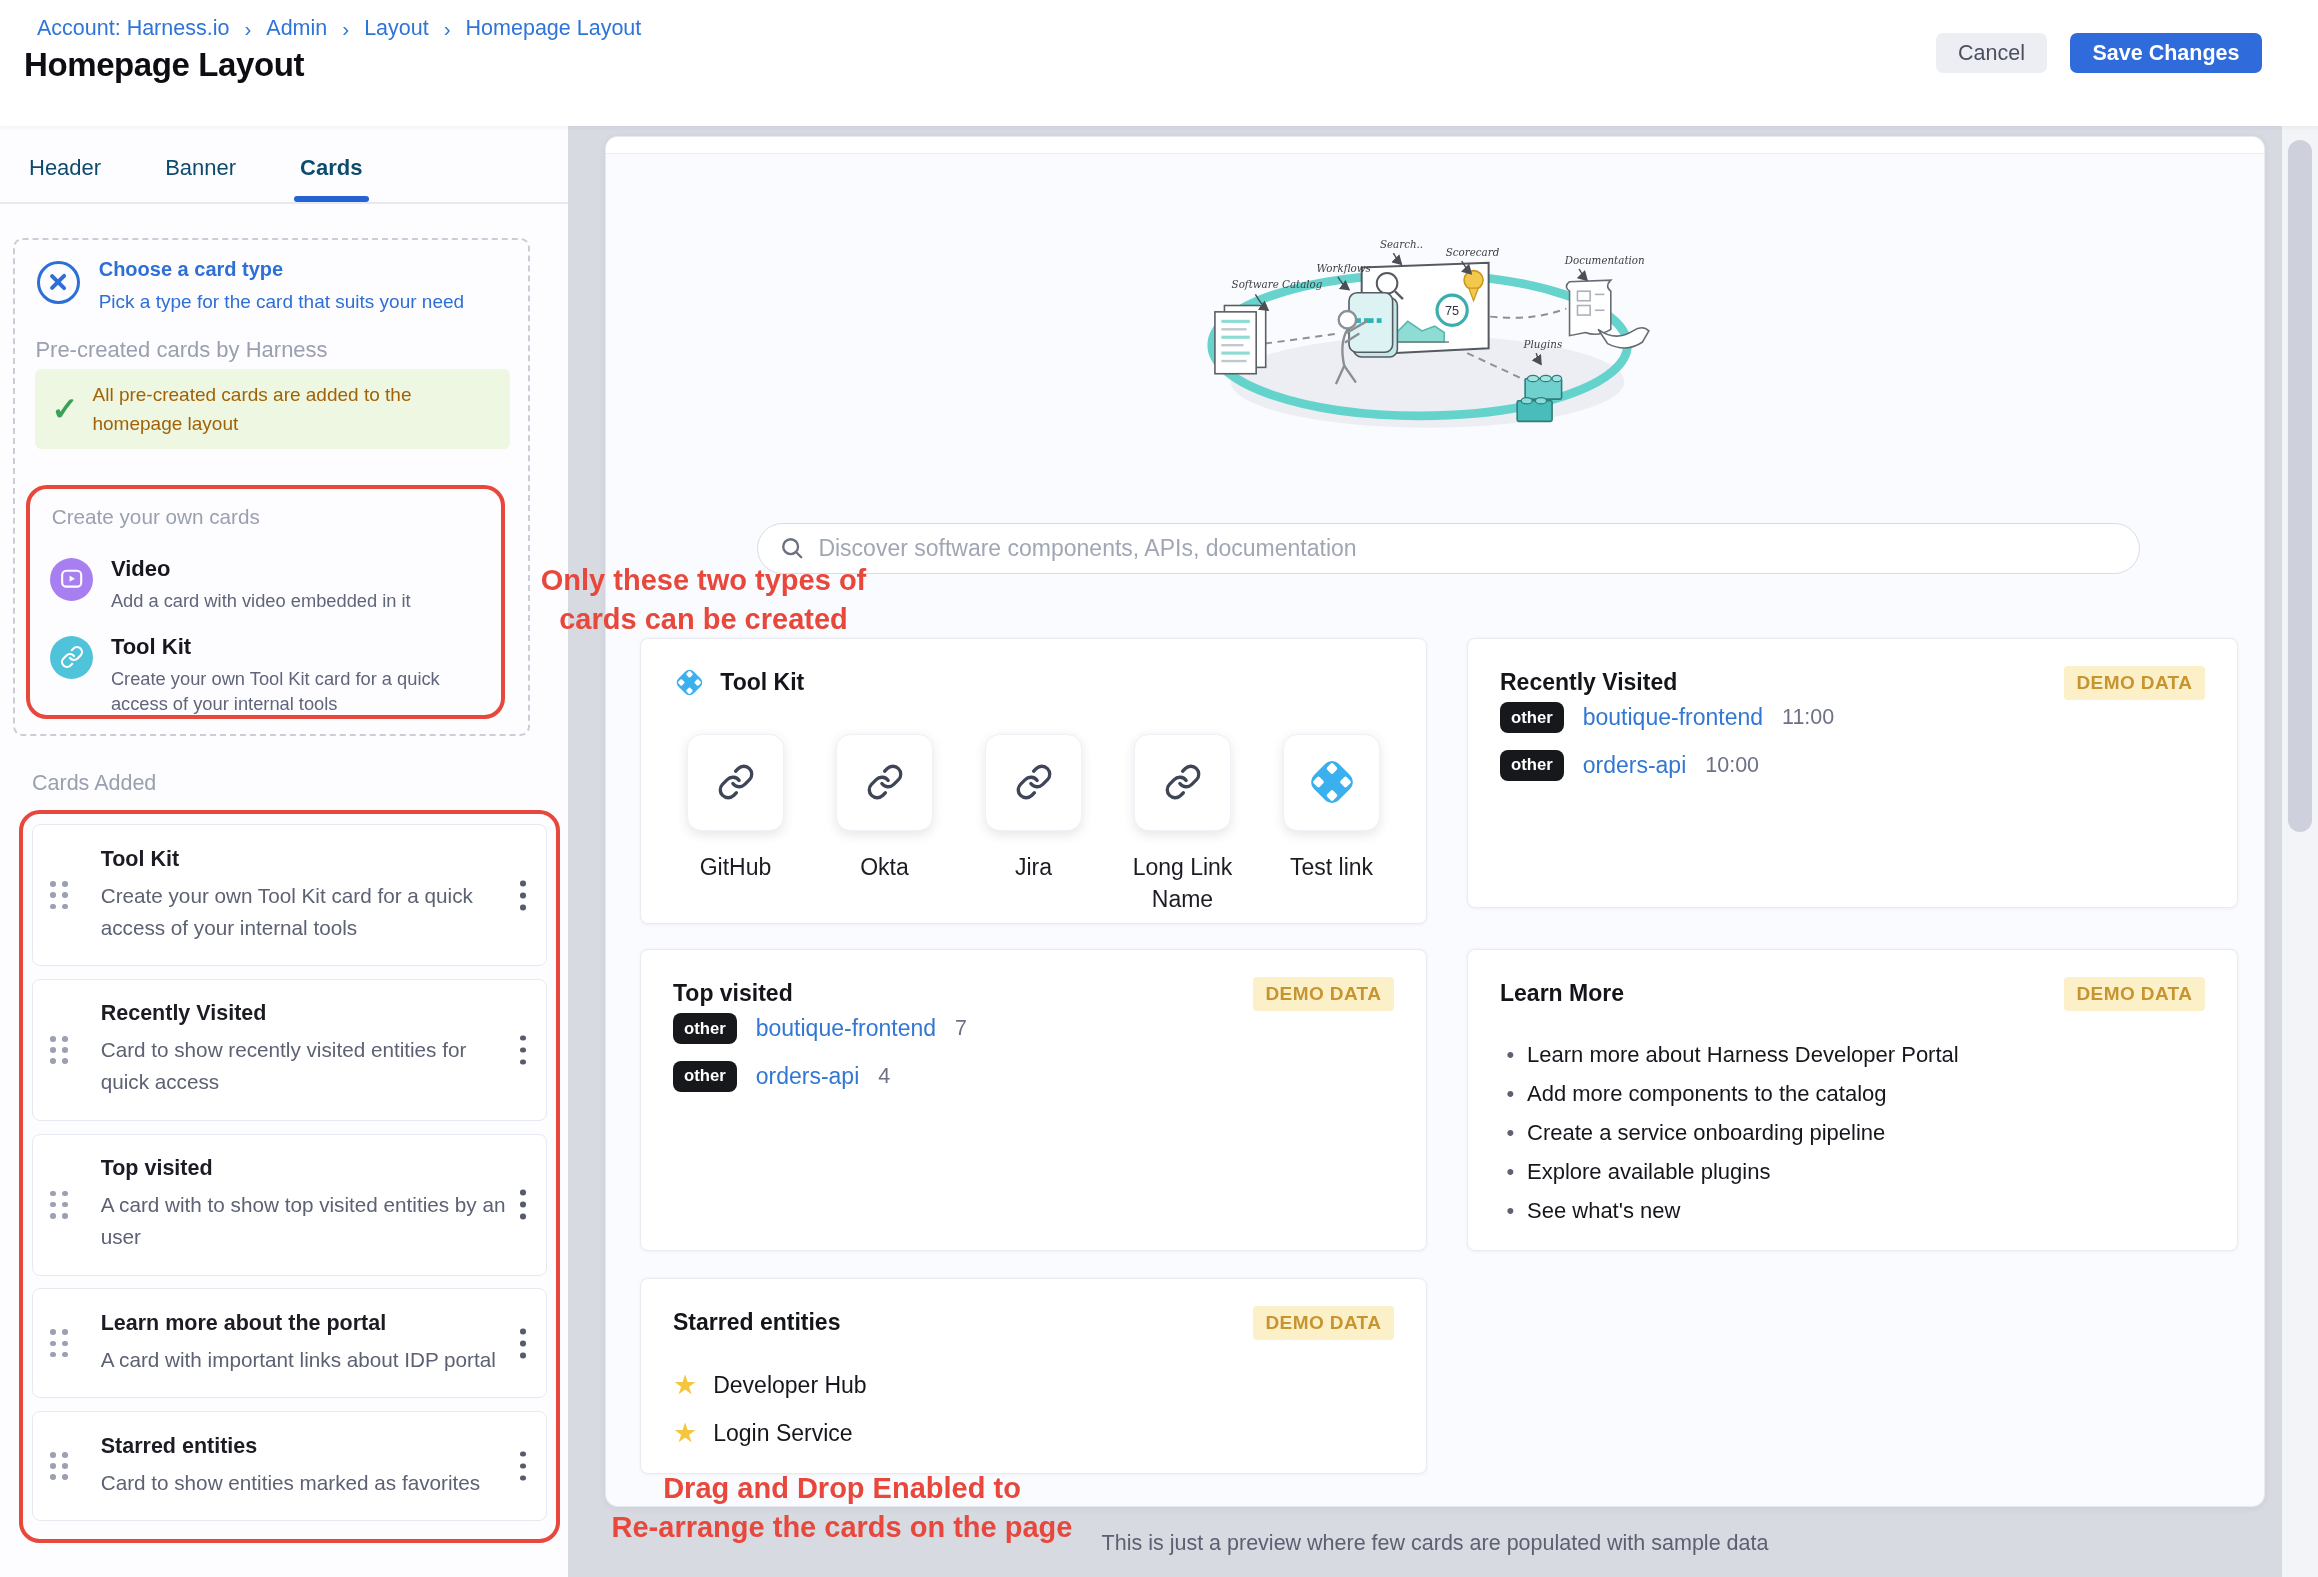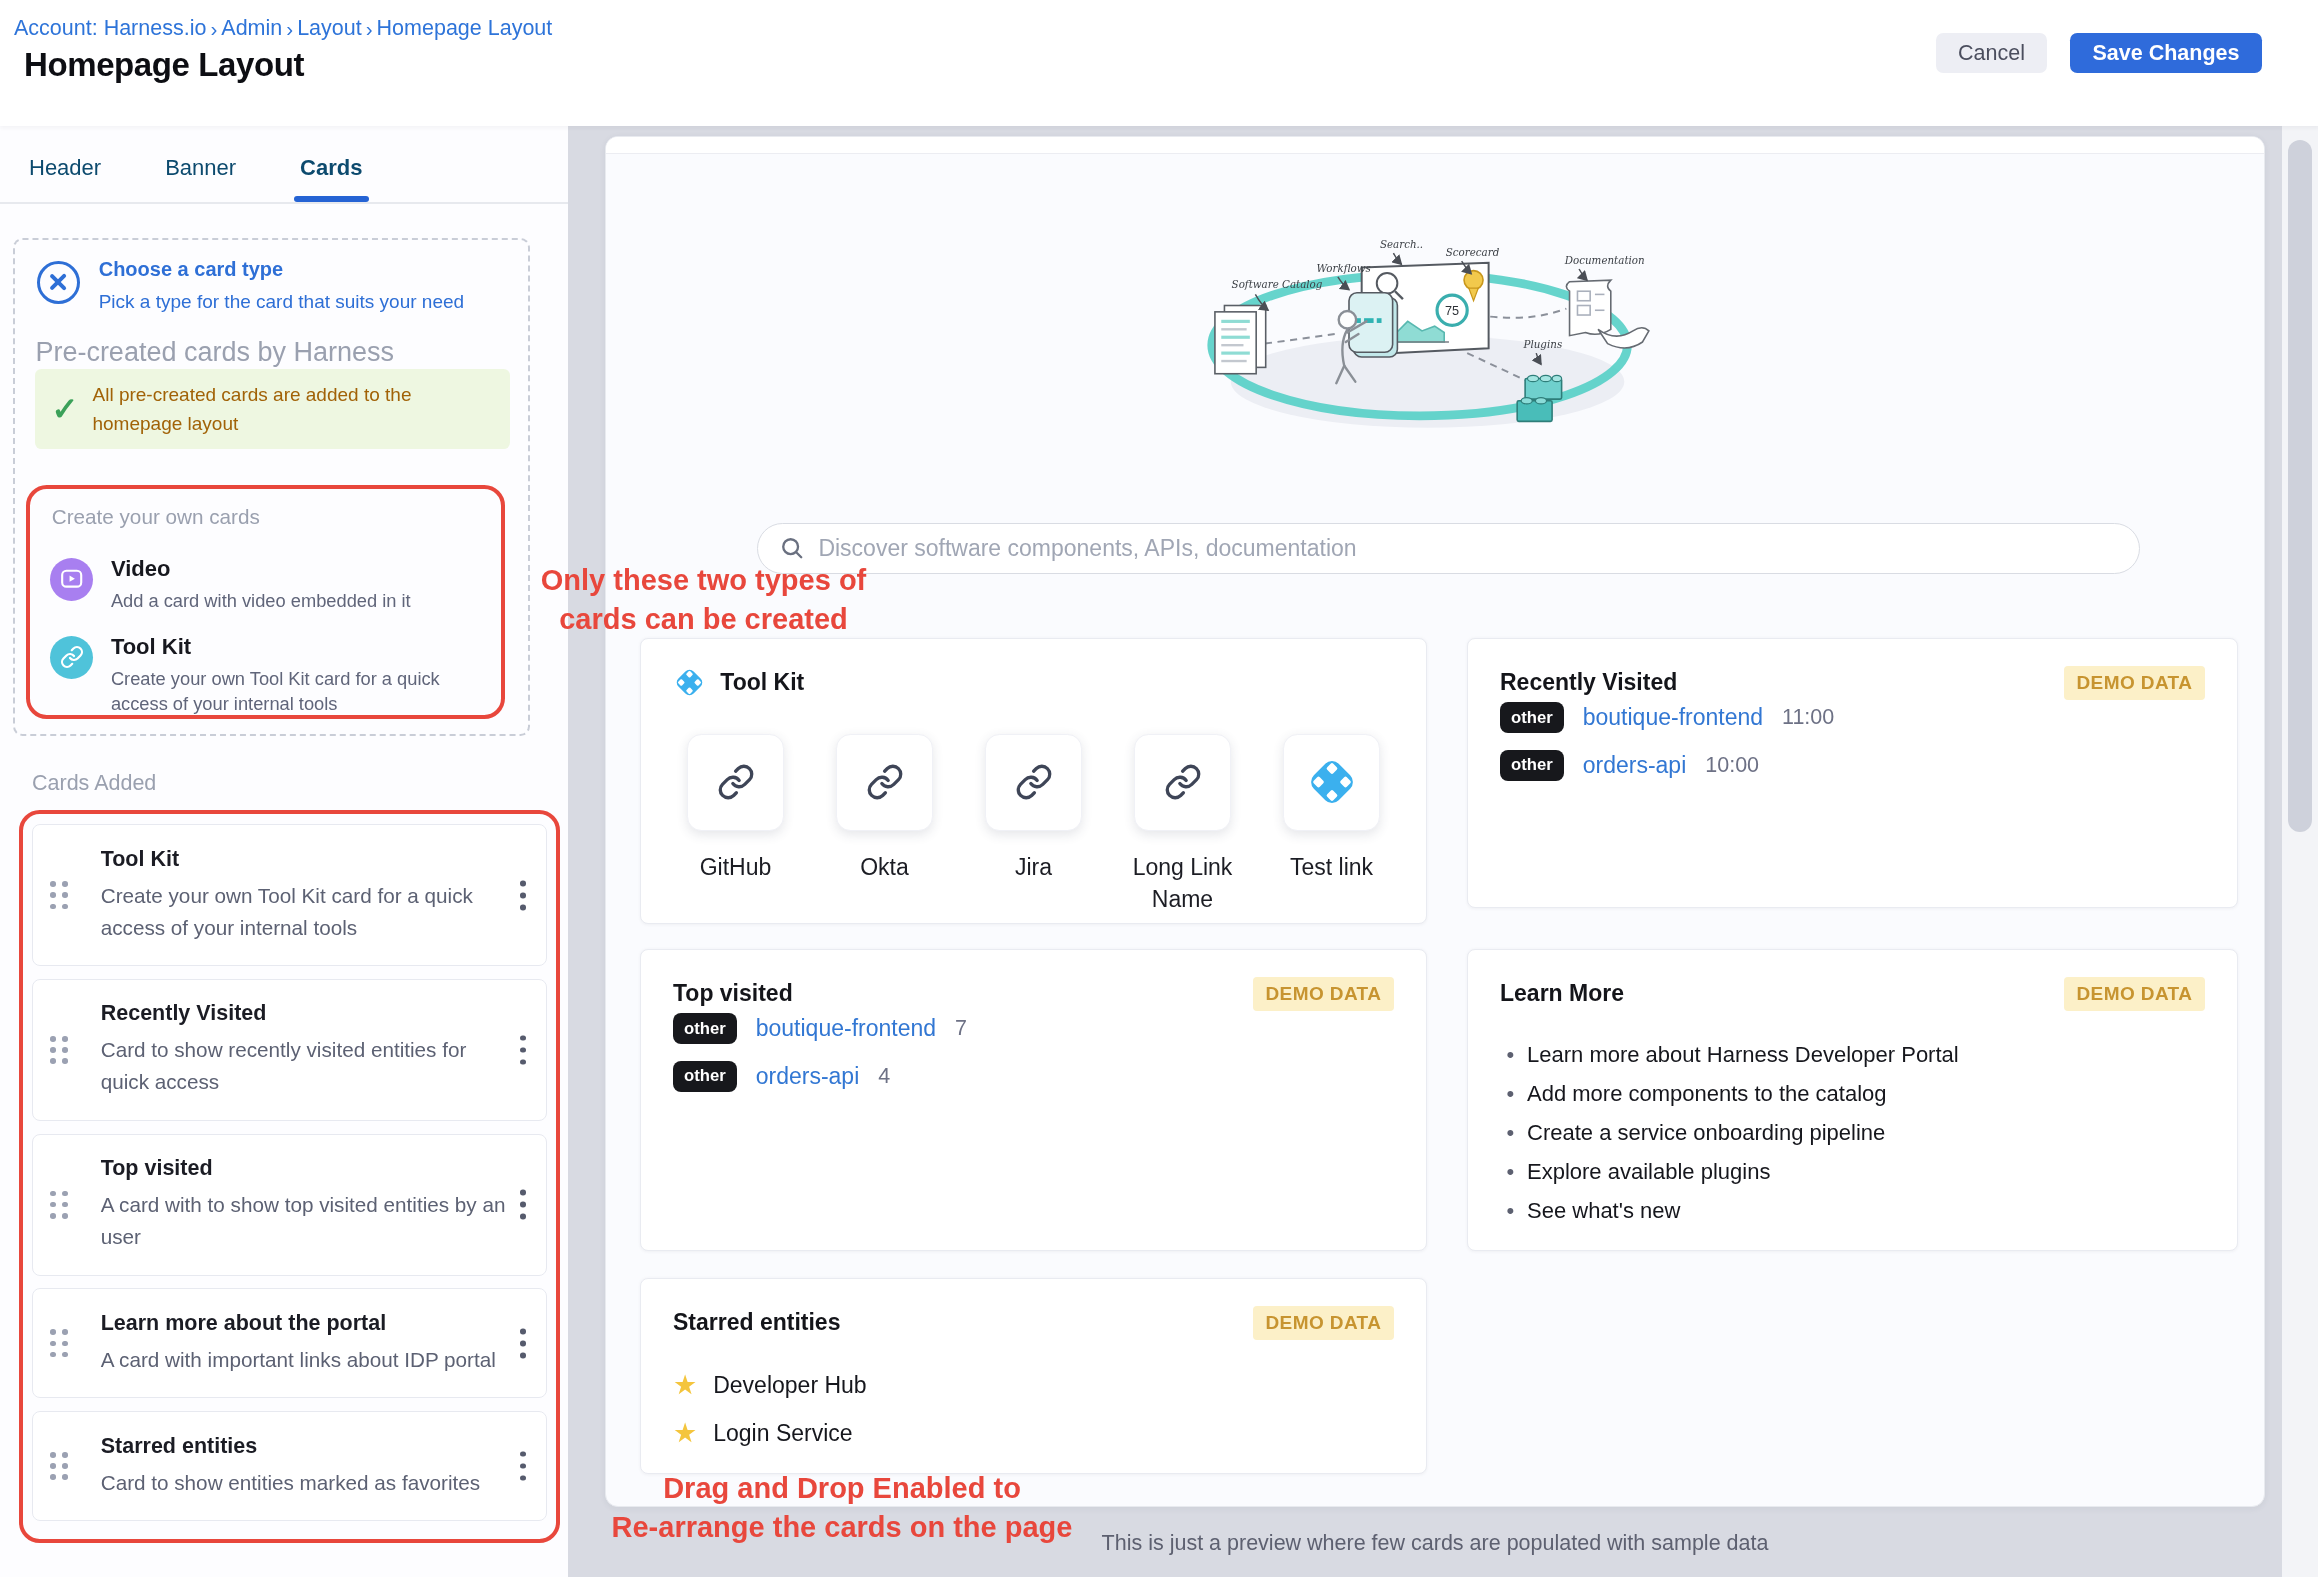--- a/index.html
+++ b/index.html
@@ -1,21 +1,21 @@
 <!DOCTYPE html>
 <html style="font-size:12.7px"><head>
 <meta charset="utf-8">
 <style>
   * { margin:0; padding:0; box-sizing:border-box; }
   html,body { background:#d8dae2; font-family:"Liberation Sans", sans-serif; }
   #stage { position:relative; width:2319px; height:1577px; background:#d8dae2; overflow:hidden; }
 
   
   .topbar { position:absolute; left:0; top:0; width:2319px; height:126px; background:#ffffff; box-shadow:0 1.6px 4px rgba(30,34,58,.05); z-index:5; }
-  .breadcrumb { position:absolute; left:14px; top:16px; display:flex; gap:4px; align-items:center; font-size:21.5px; color:#2e74d9; }
+  .breadcrumb { position:absolute; left:37px; top:16px; display:flex; gap:15px; align-items:center; font-size:21.5px; color:#2e74d9; }
   .breadcrumb .crumb { cursor:pointer; }
   .breadcrumb .sep { color:#2e74d9; font-size:20.7px; }
   .page-title { position:absolute; left:24px; top:46px; font-size:33px; font-weight:700; color:#0d0e13; letter-spacing:-0.4px; }
   .btn { position:absolute; top:33px; height:40px; border-radius:7.2px; font-size:21.5px; display:flex; align-items:center; justify-content:center; cursor:pointer; }
   .btn-cancel { right:272px; width:111px; background:#edeef4; color:#4b4e5e; font-weight:400; }
   .btn-save { right:57px; width:192px; background:#2f6bdb; color:#ffffff; font-weight:600; }
 
   
   .left-panel { position:absolute; left:0; top:126px; width:568px; height:1451px; background:#fdfdff; }
   .tabs { position:absolute; left:29px; top:29px; display:flex; gap:64px; font-size:22px; color:#0c4a6e; }
@@ -24,21 +24,21 @@
   .tab.active::after { content:""; position:absolute; left:-6.4px; right:-6.4px; bottom:-3.2px; height:5.6px; border-radius:3.2px; background:#2563d4; }
   .tab-divider { position:absolute; left:0; top:76px; width:568px; height:1.6px; background:#e7e9ee; }
 
   .dashed-box { position:absolute; left:12.7px; top:112px; width:517px; height:498px; border:2.4px dashed #c9cdd7; border-radius:9.5px; background:#fdfdff; }
   .x-circle { position:absolute; left:22px; top:20.7px; width:43px; height:43px; border:3.2px solid #2e6fd6; border-radius:50%; }
   .x-circle::before, .x-circle::after { content:""; position:absolute; left:50%; top:50%; width:20.7px; height:4px; border-radius:2.4px; background:#2e6fd6; }
   .x-circle::before { transform:translate(-50%,-50%) rotate(45deg); }
   .x-circle::after  { transform:translate(-50%,-50%) rotate(-45deg); }
   .ctp-title { position:absolute; left:84px; top:17.5px; font-size:20px; font-weight:700; color:#2e6fd6; }
   .ctp-sub { position:absolute; left:84px; top:51px; font-size:19px; color:#2e6fd6; }
-  .pre-label { position:absolute; left:20.7px; top:97px; font-size:27px; color:#9aa0af; }
+  .pre-label { position:absolute; left:20.7px; top:97px; font-size:22px; color:#9aa0af; }
   .success-box { position:absolute; left:20.7px; top:129px; width:475px; min-height:73px; background:#eef7e1; border-radius:6.4px; display:flex; align-items:center; gap:14.3px; padding:11px 16px; }
   .success-box .check { font-size:32px; color:#3ba159; font-weight:700; line-height:1; }
   .success-box .msg { font-size:19px; color:#a16207; line-height:29px; max-width:397px; }
 
   .red-box1 { position:absolute; left:11px; top:245px; width:479px; height:234px; border:4px solid #e8473c; border-radius:20.7px; }
   .own-label { position:absolute; left:22px; top:16px; font-size:20.7px; color:#9aa0af; }
   .own-option { position:absolute; left:20.7px; display:flex; gap:17.5px; align-items:flex-start; cursor:pointer; }
   .own-option .oicon { width:43px; height:43px; border-radius:50%; display:flex; align-items:center; justify-content:center; flex:0 0 auto; margin-top:1.6px; }
   .own-option .otexts .otitle { font-size:22px; font-weight:700; color:#17181f; margin-bottom:6.4px; }
   .own-option .otexts .odesc { font-size:18.3px; color:#60657a; line-height:25px; max-width:350px; }

